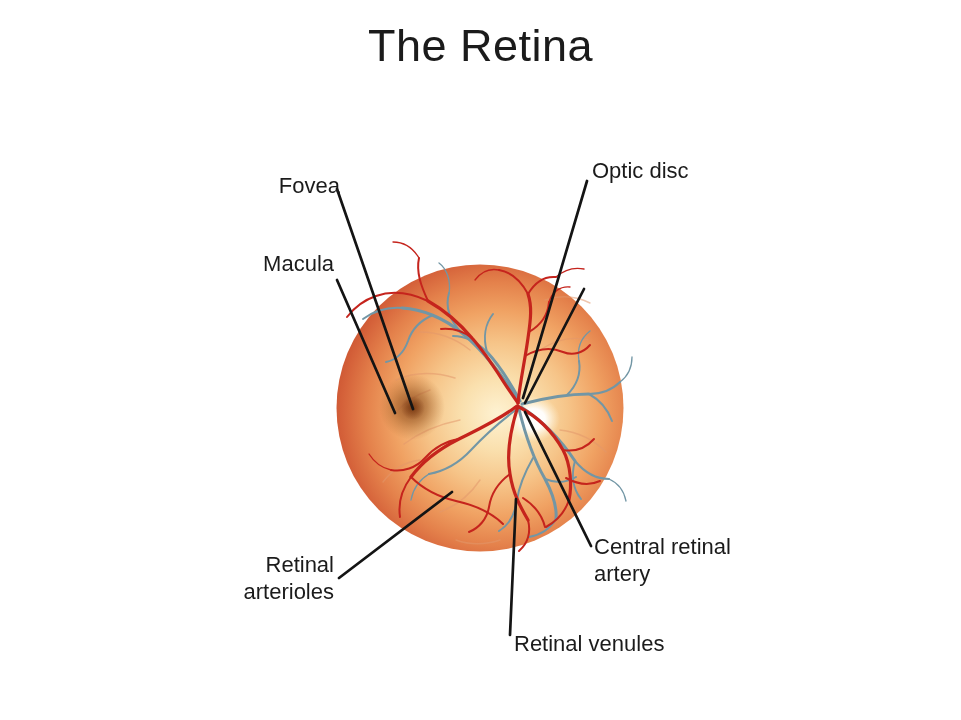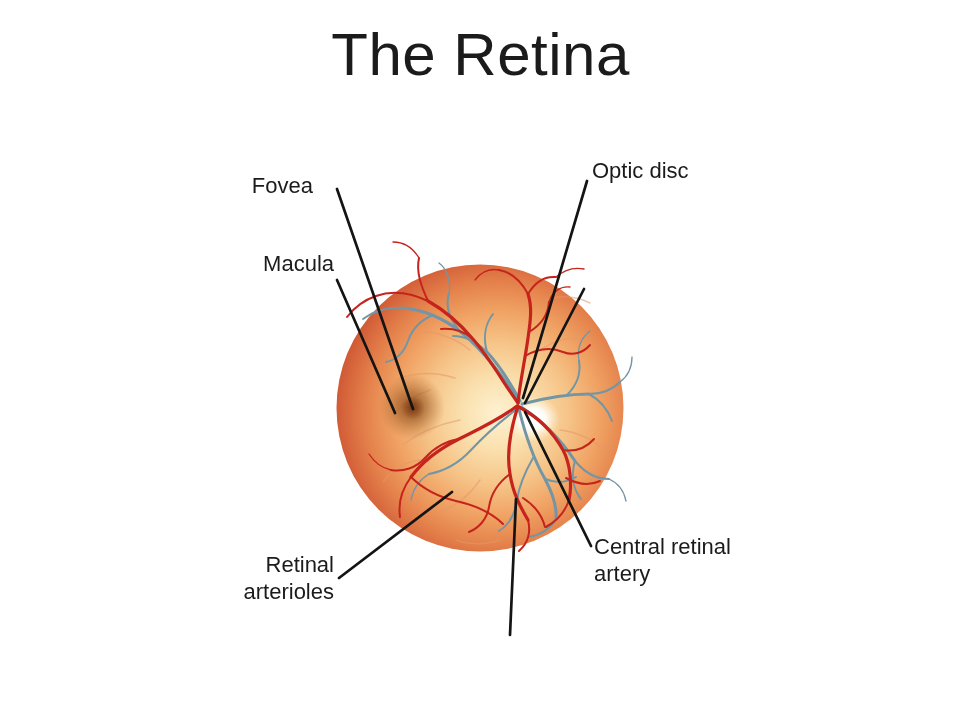--- a/index.html
+++ b/index.html
@@ -7,21 +7,21 @@
     position:relative;
     width:961px;height:720px;
     background:var(--background,#fff);
     font-family:"Liberation Sans", sans-serif;
     overflow:hidden;
   }
   .page-title{
     position:absolute;
     left:0;top:20px;width:961px;
     text-align:center;
-    font-size:60px;
+    font-size:45px;
     color:var(--text,#1b1b1b);
     letter-spacing:0.5px;
   }
   .label{
     position:absolute;
     font-size:22px;
     line-height:27px;
     color:var(--text,#1b1b1b);
     white-space:nowrap;
   }
@@ -160,25 +160,26 @@
       <line class="leader" x1="337" y1="189" x2="413" y2="409"></line>
       <line class="leader" x1="337" y1="280" x2="395" y2="413"></line>
       <line class="leader" x1="587" y1="181" x2="523" y2="398"></line>
       <line class="leader" x1="584" y1="289" x2="525" y2="403"></line>
       <line class="leader" x1="591" y1="546" x2="525" y2="412"></line>
       <line class="leader" x1="510" y1="635" x2="516" y2="499"></line>
       <line class="leader" x1="339" y1="578" x2="452" y2="492"></line>
     </g>
   </svg>
 
-  <div class="label right" style="right:648px;top:172px;">Fovea</div>
+  <div class="label right" style="right:621px;top:172px;">Fovea</div>
 
   <div class="label right" style="right:627px;top:250px;">Macula</div>
 
   <div class="label" style="left:592px;top:157px;">Optic disc</div>
 
 
   <div class="label wrap right" style="right:627px;top:551px;width:102px;">Retinal arterioles</div>
 
   <div class="label wrap" style="left:594px;top:533px;width:160px;">Central retinal artery</div>
 
+  <div class="label" style="left:514px;top:630px;">Retinal venules</div>
 
 </div>
 
 </body></html>

